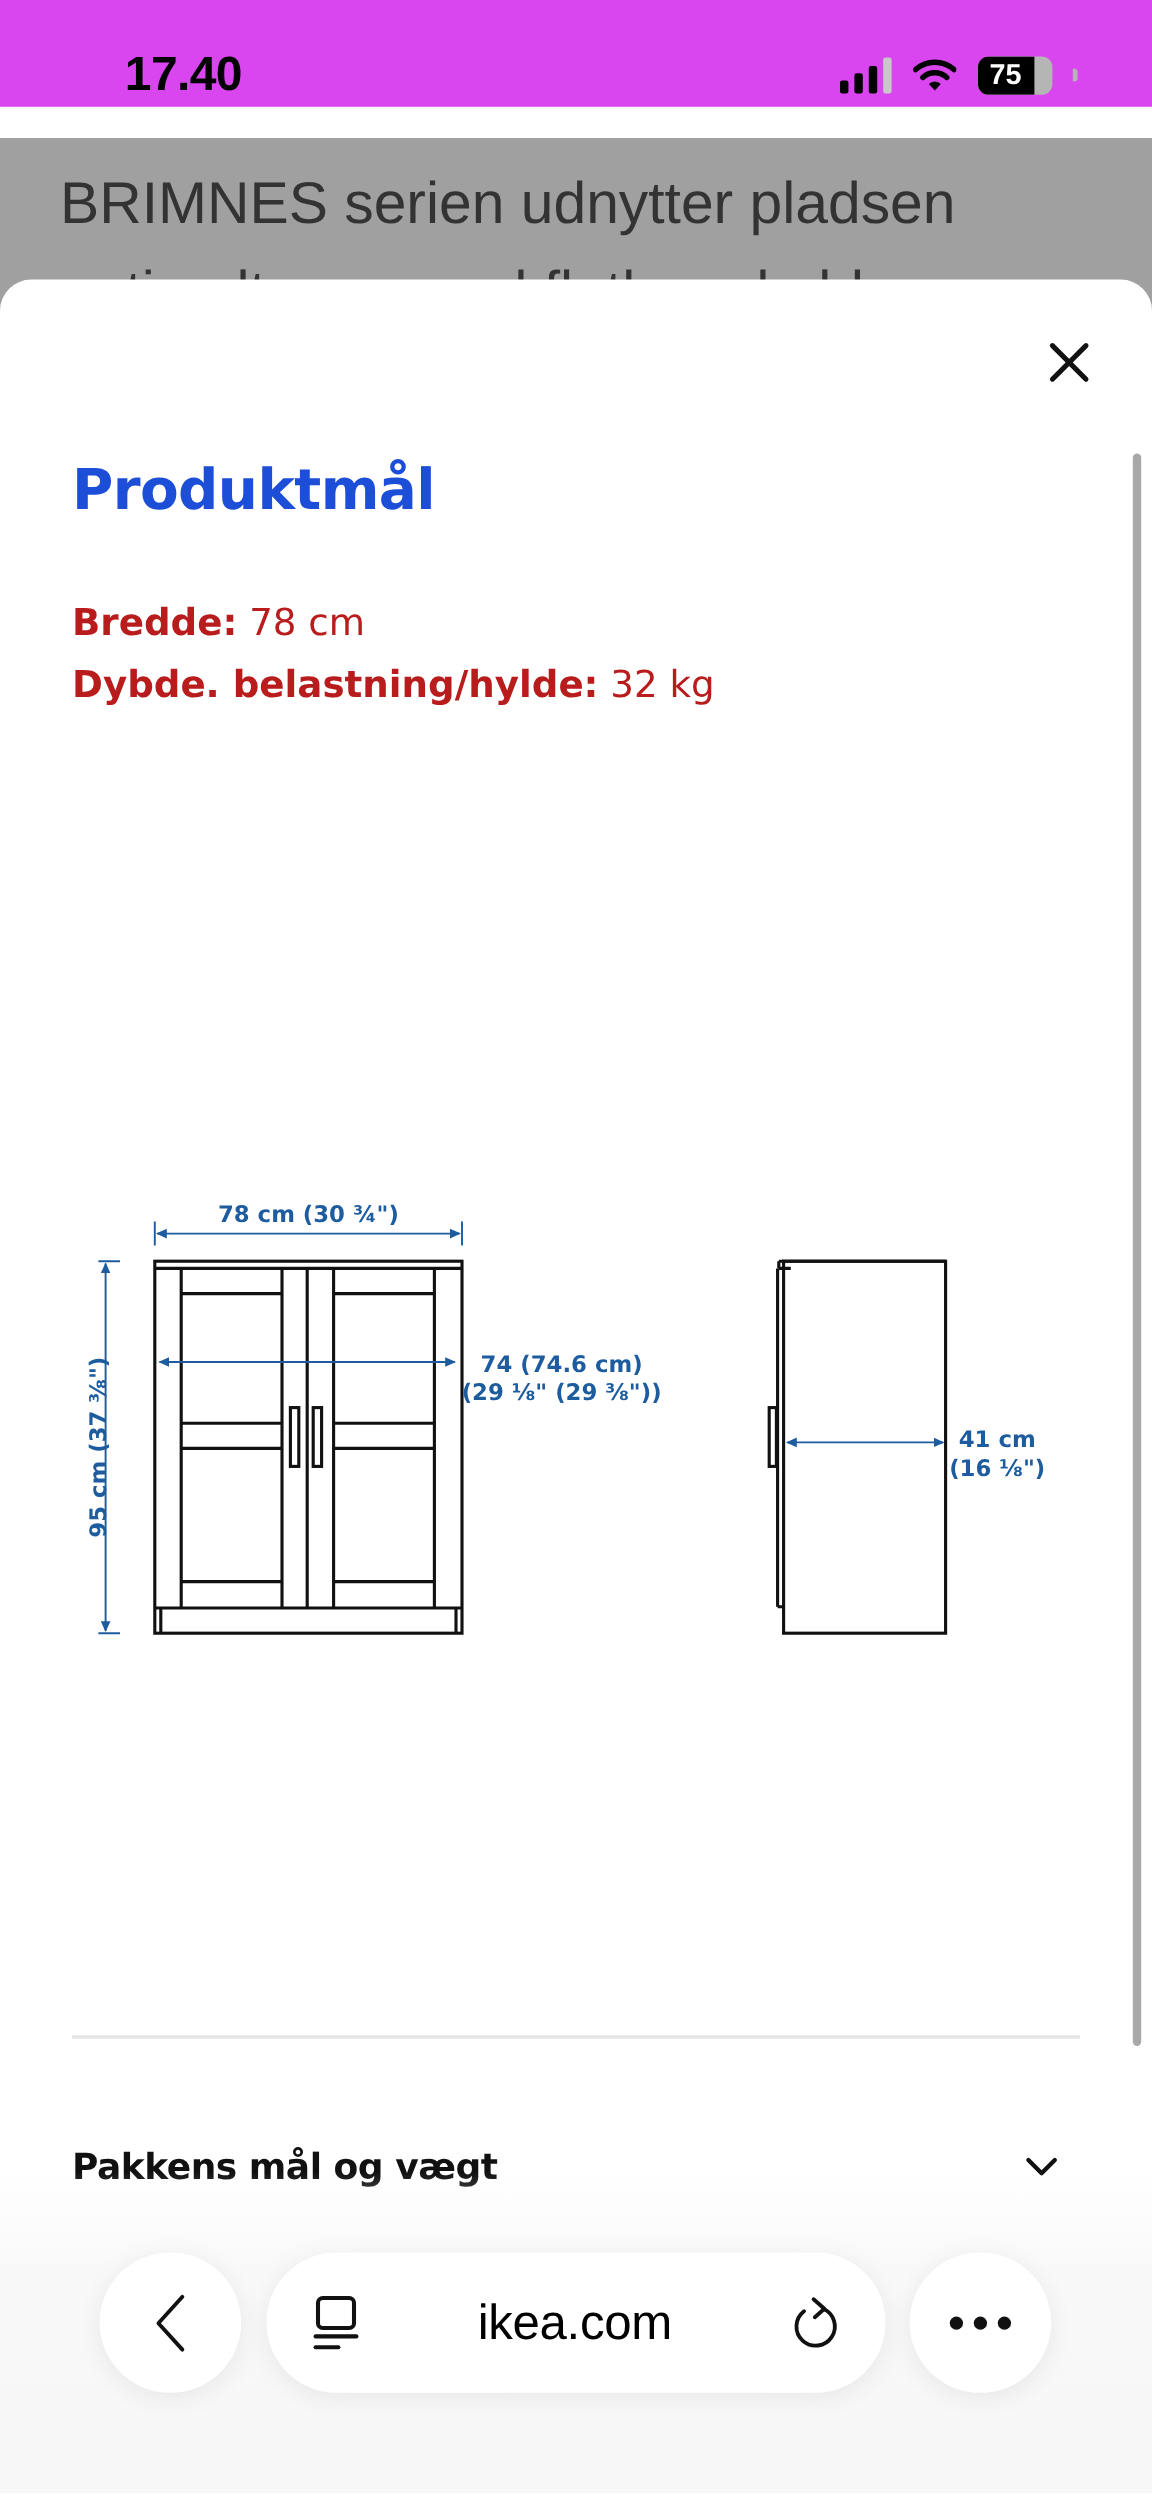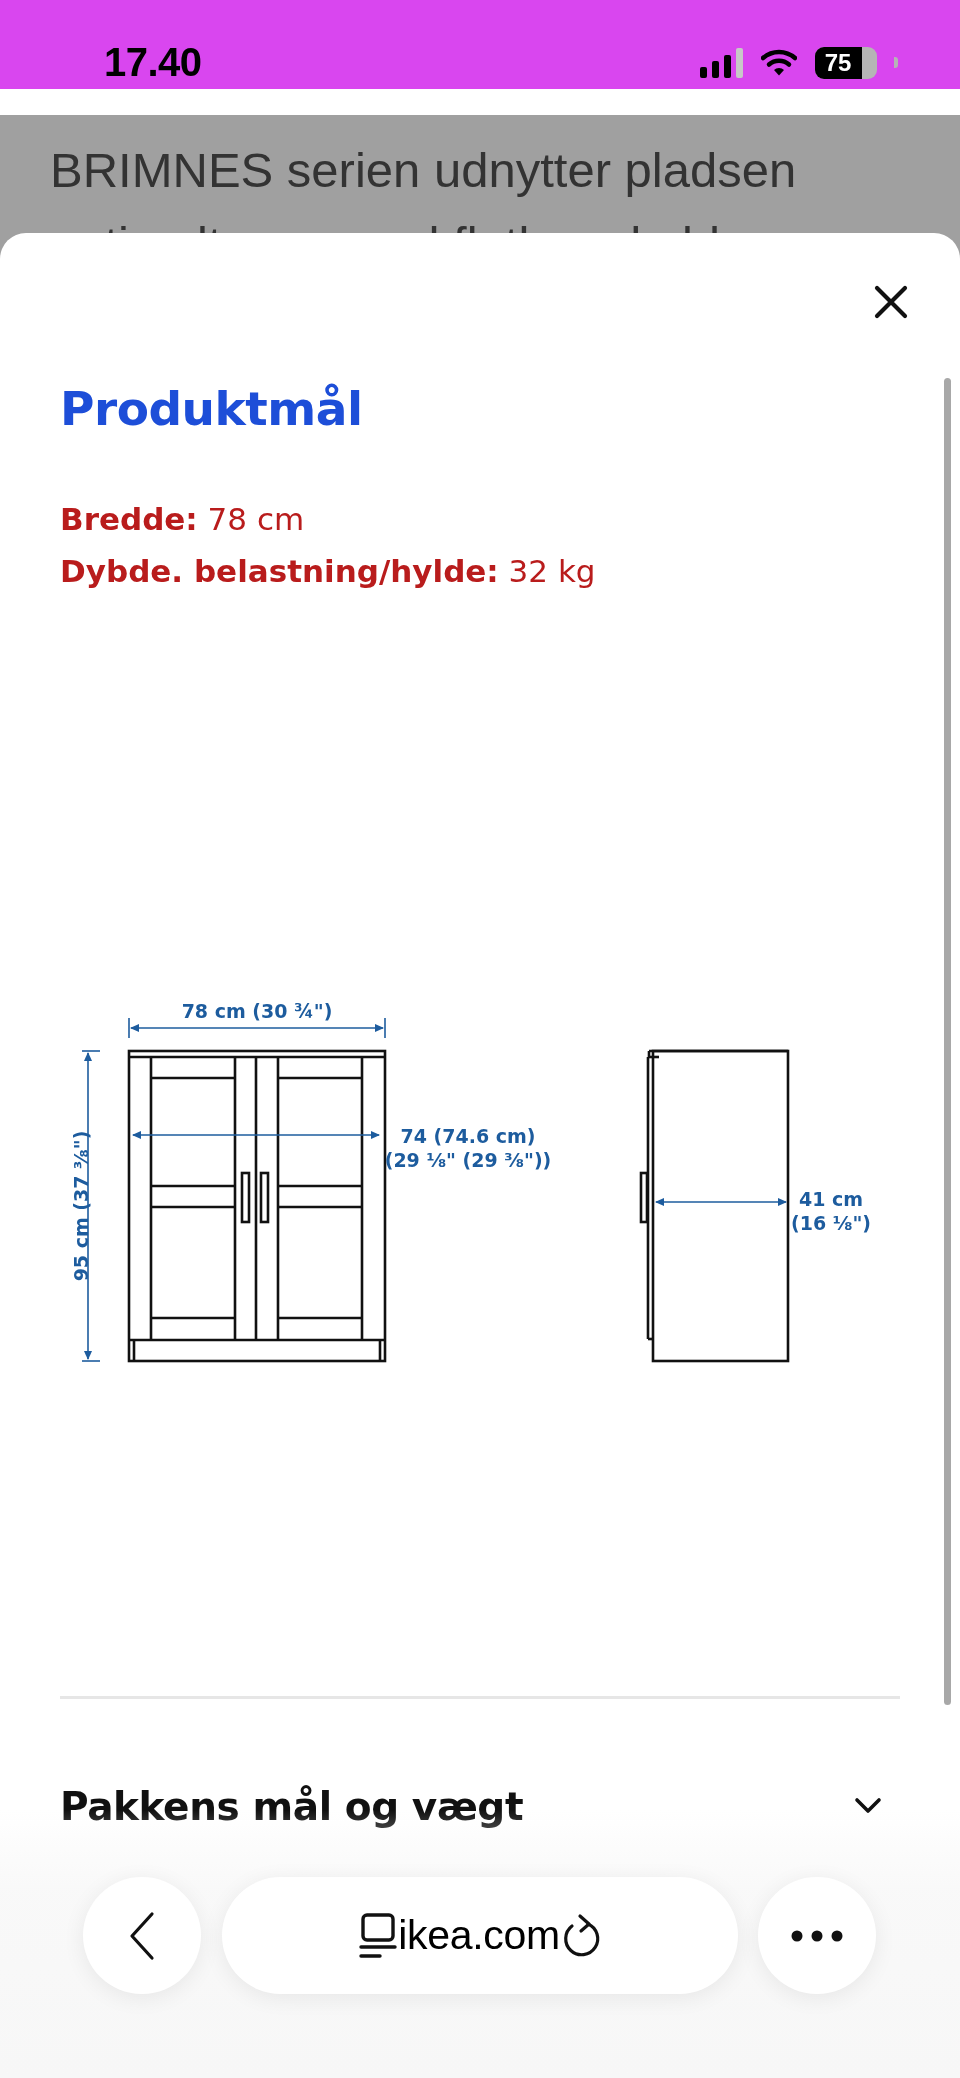--- a/index.html
+++ b/index.html
@@ -31,29 +31,29 @@
   .specs { position: absolute; left: 60px; top: 260px; }
   .spec-row { font-size: 31px; line-height: 52px; color: #b91c1c; white-space: nowrap; }
   .spec-label { font-weight: 700; }
 
   
   .diagram { position: absolute; left: 60px; top: 745px; width: 840px; height: 400px; }
 
   .divider { position: absolute; left: 60px; top: 1463px; width: 840px; height: 3px; background: #e6e6e6; }
 
   .accordion { position: absolute; left: 60px; top: 1540px; width: 840px; height: 66px; display: flex; align-items: center; justify-content: space-between; cursor: pointer; }
-  .accordion-label { font-family: "DejaVu Sans", sans-serif; font-weight: 700; font-size: 39px; color: #111; letter-spacing: -0.4px; }
+  .accordion-label { font-family: "DejaVu Sans", sans-serif; font-weight: 700; font-size: 30px; color: #111; letter-spacing: -0.4px; }
   .accordion-chev { width: 40px; height: 40px; display: flex; align-items: center; justify-content: center; margin-right: 12px; }
 
   
   .toolbar-fade { position: absolute; left: 0; top: 1810px; width: 960px; height: 268px; background: linear-gradient(to bottom, rgba(255,255,255,0) 0%, rgba(248,248,248,0.9) 30%, #f7f7f7 100%); }
   .tb-btn { position: absolute; top: 1877px; height: 117px; background: #ffffff; border-radius: 60px; box-shadow: 0 4px 22px rgba(0,0,0,0.07); display: flex; align-items: center; justify-content: center; cursor: pointer; }
   .tb-back { left: 83px; width: 118px; }
   .tb-more { left: 758px; width: 118px; }
-  .tb-url { left: 222px; width: 516px; padding: 0 38px 0 38px; }
+  .tb-url { left: 222px; width: 516px; justify-content: space-between; padding: 0 38px 0 38px; }
   .url-text { font-family: "Liberation Sans", sans-serif; font-size: 41px; color: #000; letter-spacing: -0.3px; }
 </style>
 </head>
 <body>
 
 <div class="status-bar">
   <div class="status-time">17.40</div>
   <div class="status-icons">
     <div class="signal">
       <span style="height:11px"></span>

